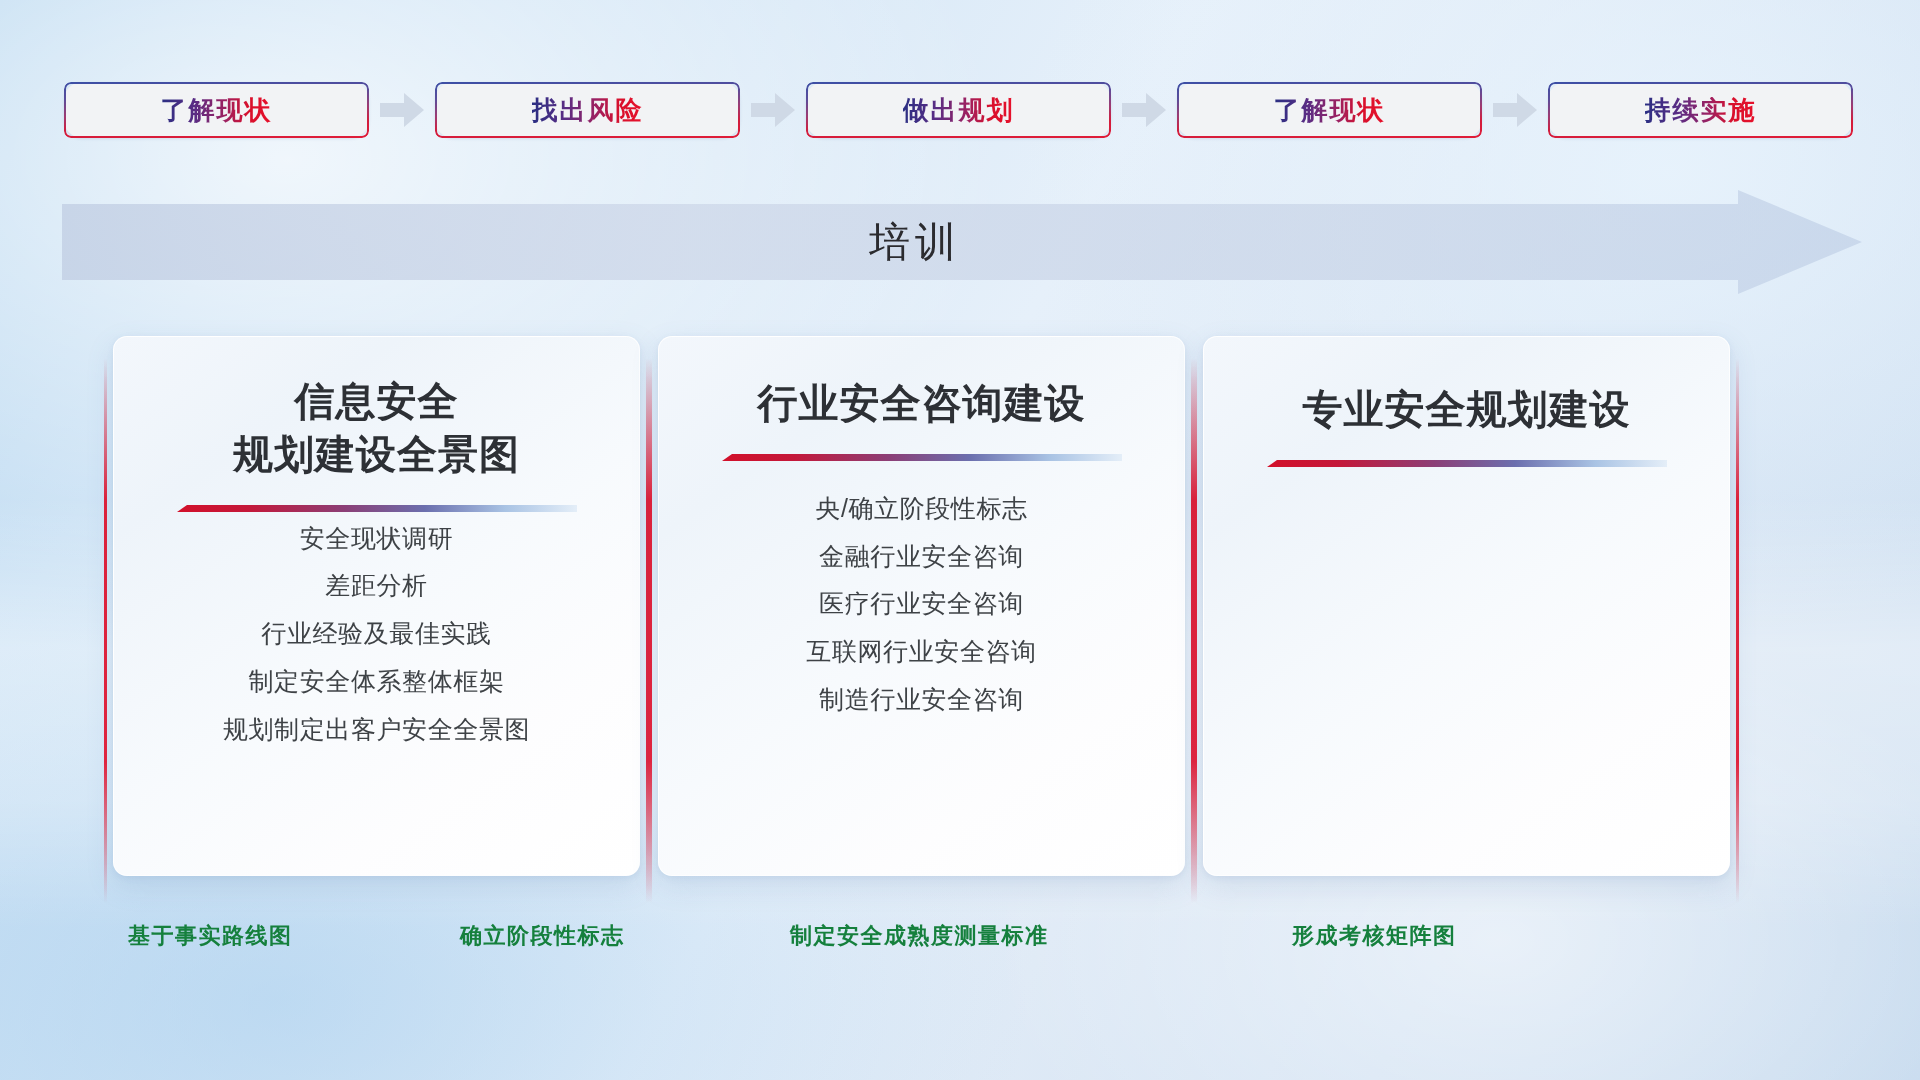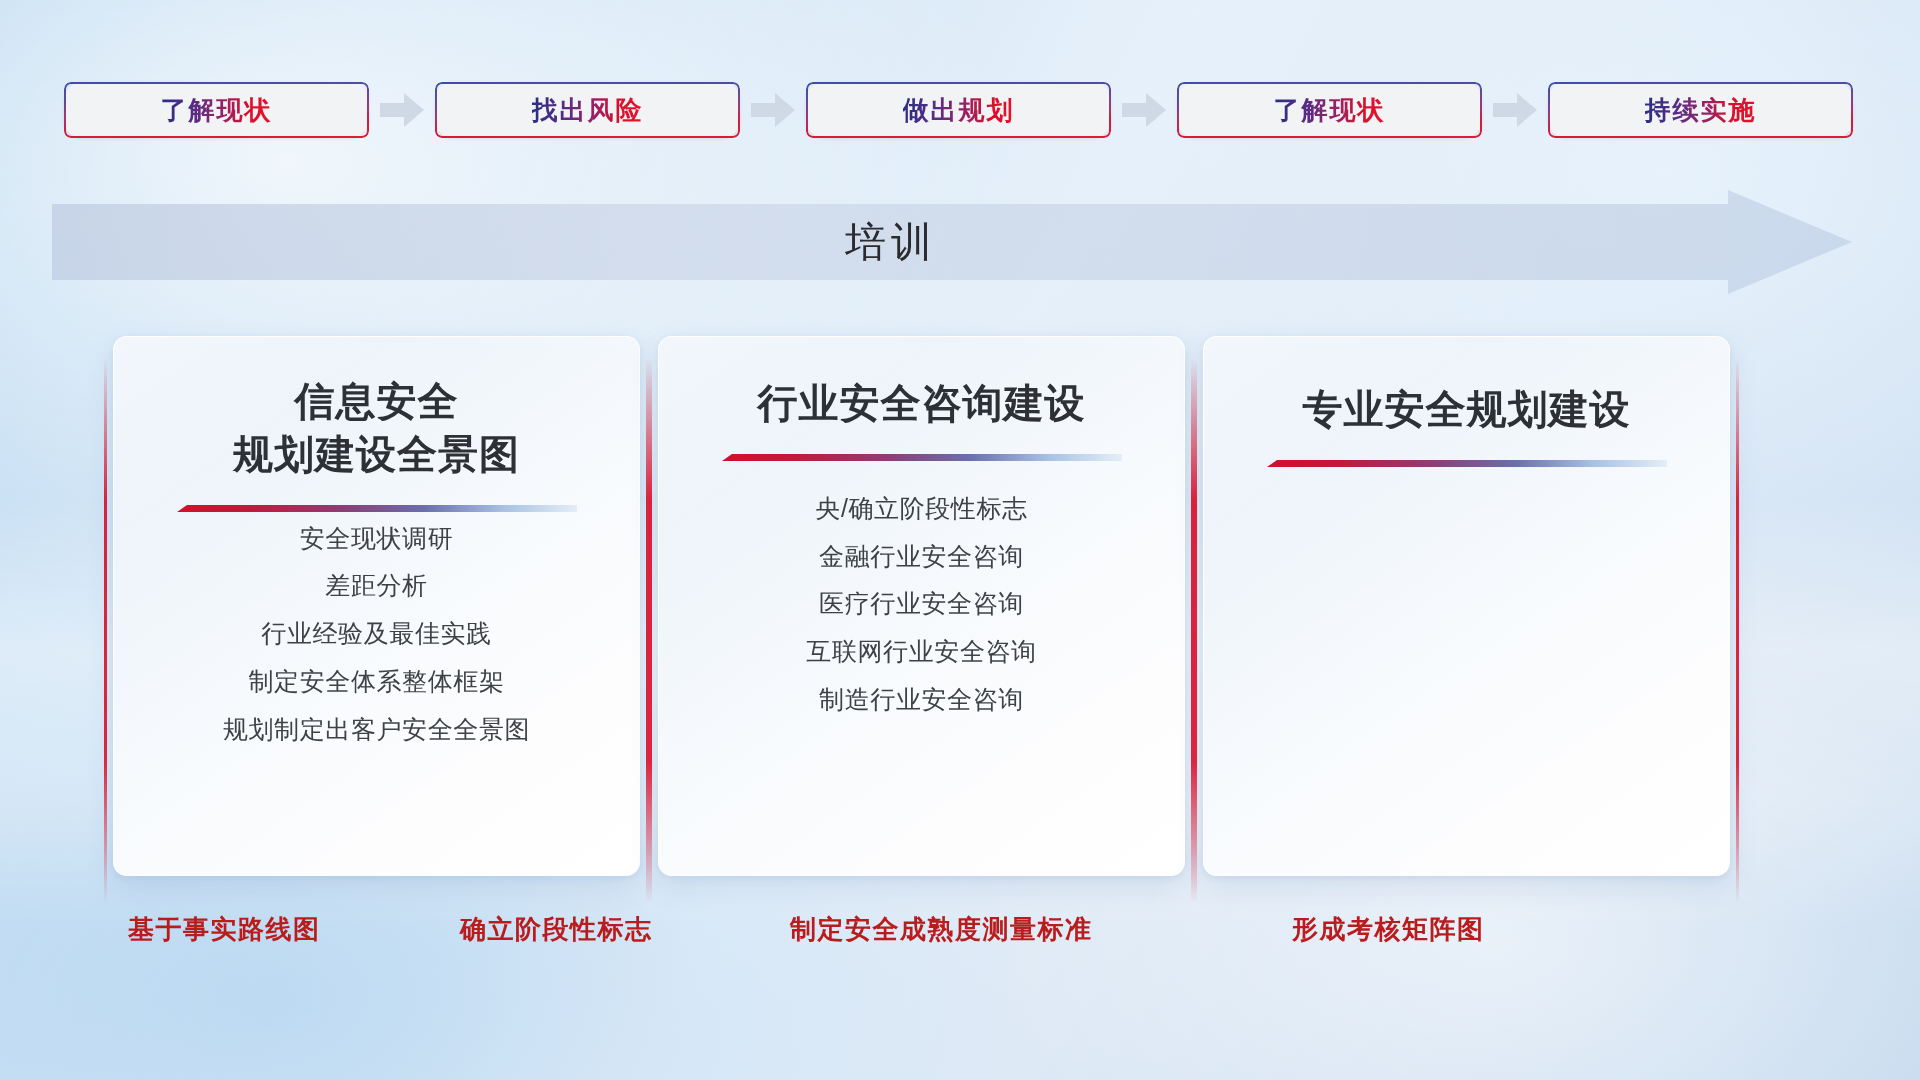--- a/index.html
+++ b/index.html
@@ -64,21 +64,21 @@
     color:transparent;-webkit-text-fill-color:transparent;
     position:relative;z-index:2;
   }
   .step-arrow{
     flex:0 0 auto;width:66px;height:66px;display:flex;align-items:center;justify-content:center;
   }
   .step-arrow svg{display:block;}
 
   
   .banner{
-    position:absolute;left:52px;top:190px;width:1800px;height:104px;z-index:4;
+    position:absolute;left:62px;top:190px;width:1800px;height:104px;z-index:4;padding-left:28px;
   }
   .banner svg{position:absolute;inset:0;}
   .banner-text{
     position:absolute;left:0;right:122px;top:0;height:104px;
     display:flex;align-items:center;justify-content:center;
     font-size:41px;font-weight:400;color:#2b2b2f;letter-spacing:5px;
   }
 
   
   .cards{
@@ -122,21 +122,21 @@
   .card--1 .card-title{margin-top:38px;}
   .card--1 .card-list{margin-top:6px;font-family:Liberation Serif, serif;}
   .card--2 .card-title{margin-top:40px;}
   .card--3 .card-title{margin-top:46px;}
 
   
   .footnotes{
     position:absolute;left:0;top:908px;width:1920px;height:46px;z-index:6;
   }
   .fn{
-    position:absolute;top:4px;font-size:26px;font-weight:700;color:#b91c1c;letter-spacing:1.5px;white-space:nowrap;
+    position:absolute;top:13px;font-size:22px;font-weight:700;color:#15803d;letter-spacing:1.5px;white-space:nowrap;
   }
   .fn-0{left:128px;}
   .fn-1{left:460px;}
   .fn-2{left:790px;}
   .fn-3{left:1292px;}
 </style>
 </head>
 <body>
 
 <div class="bg">

